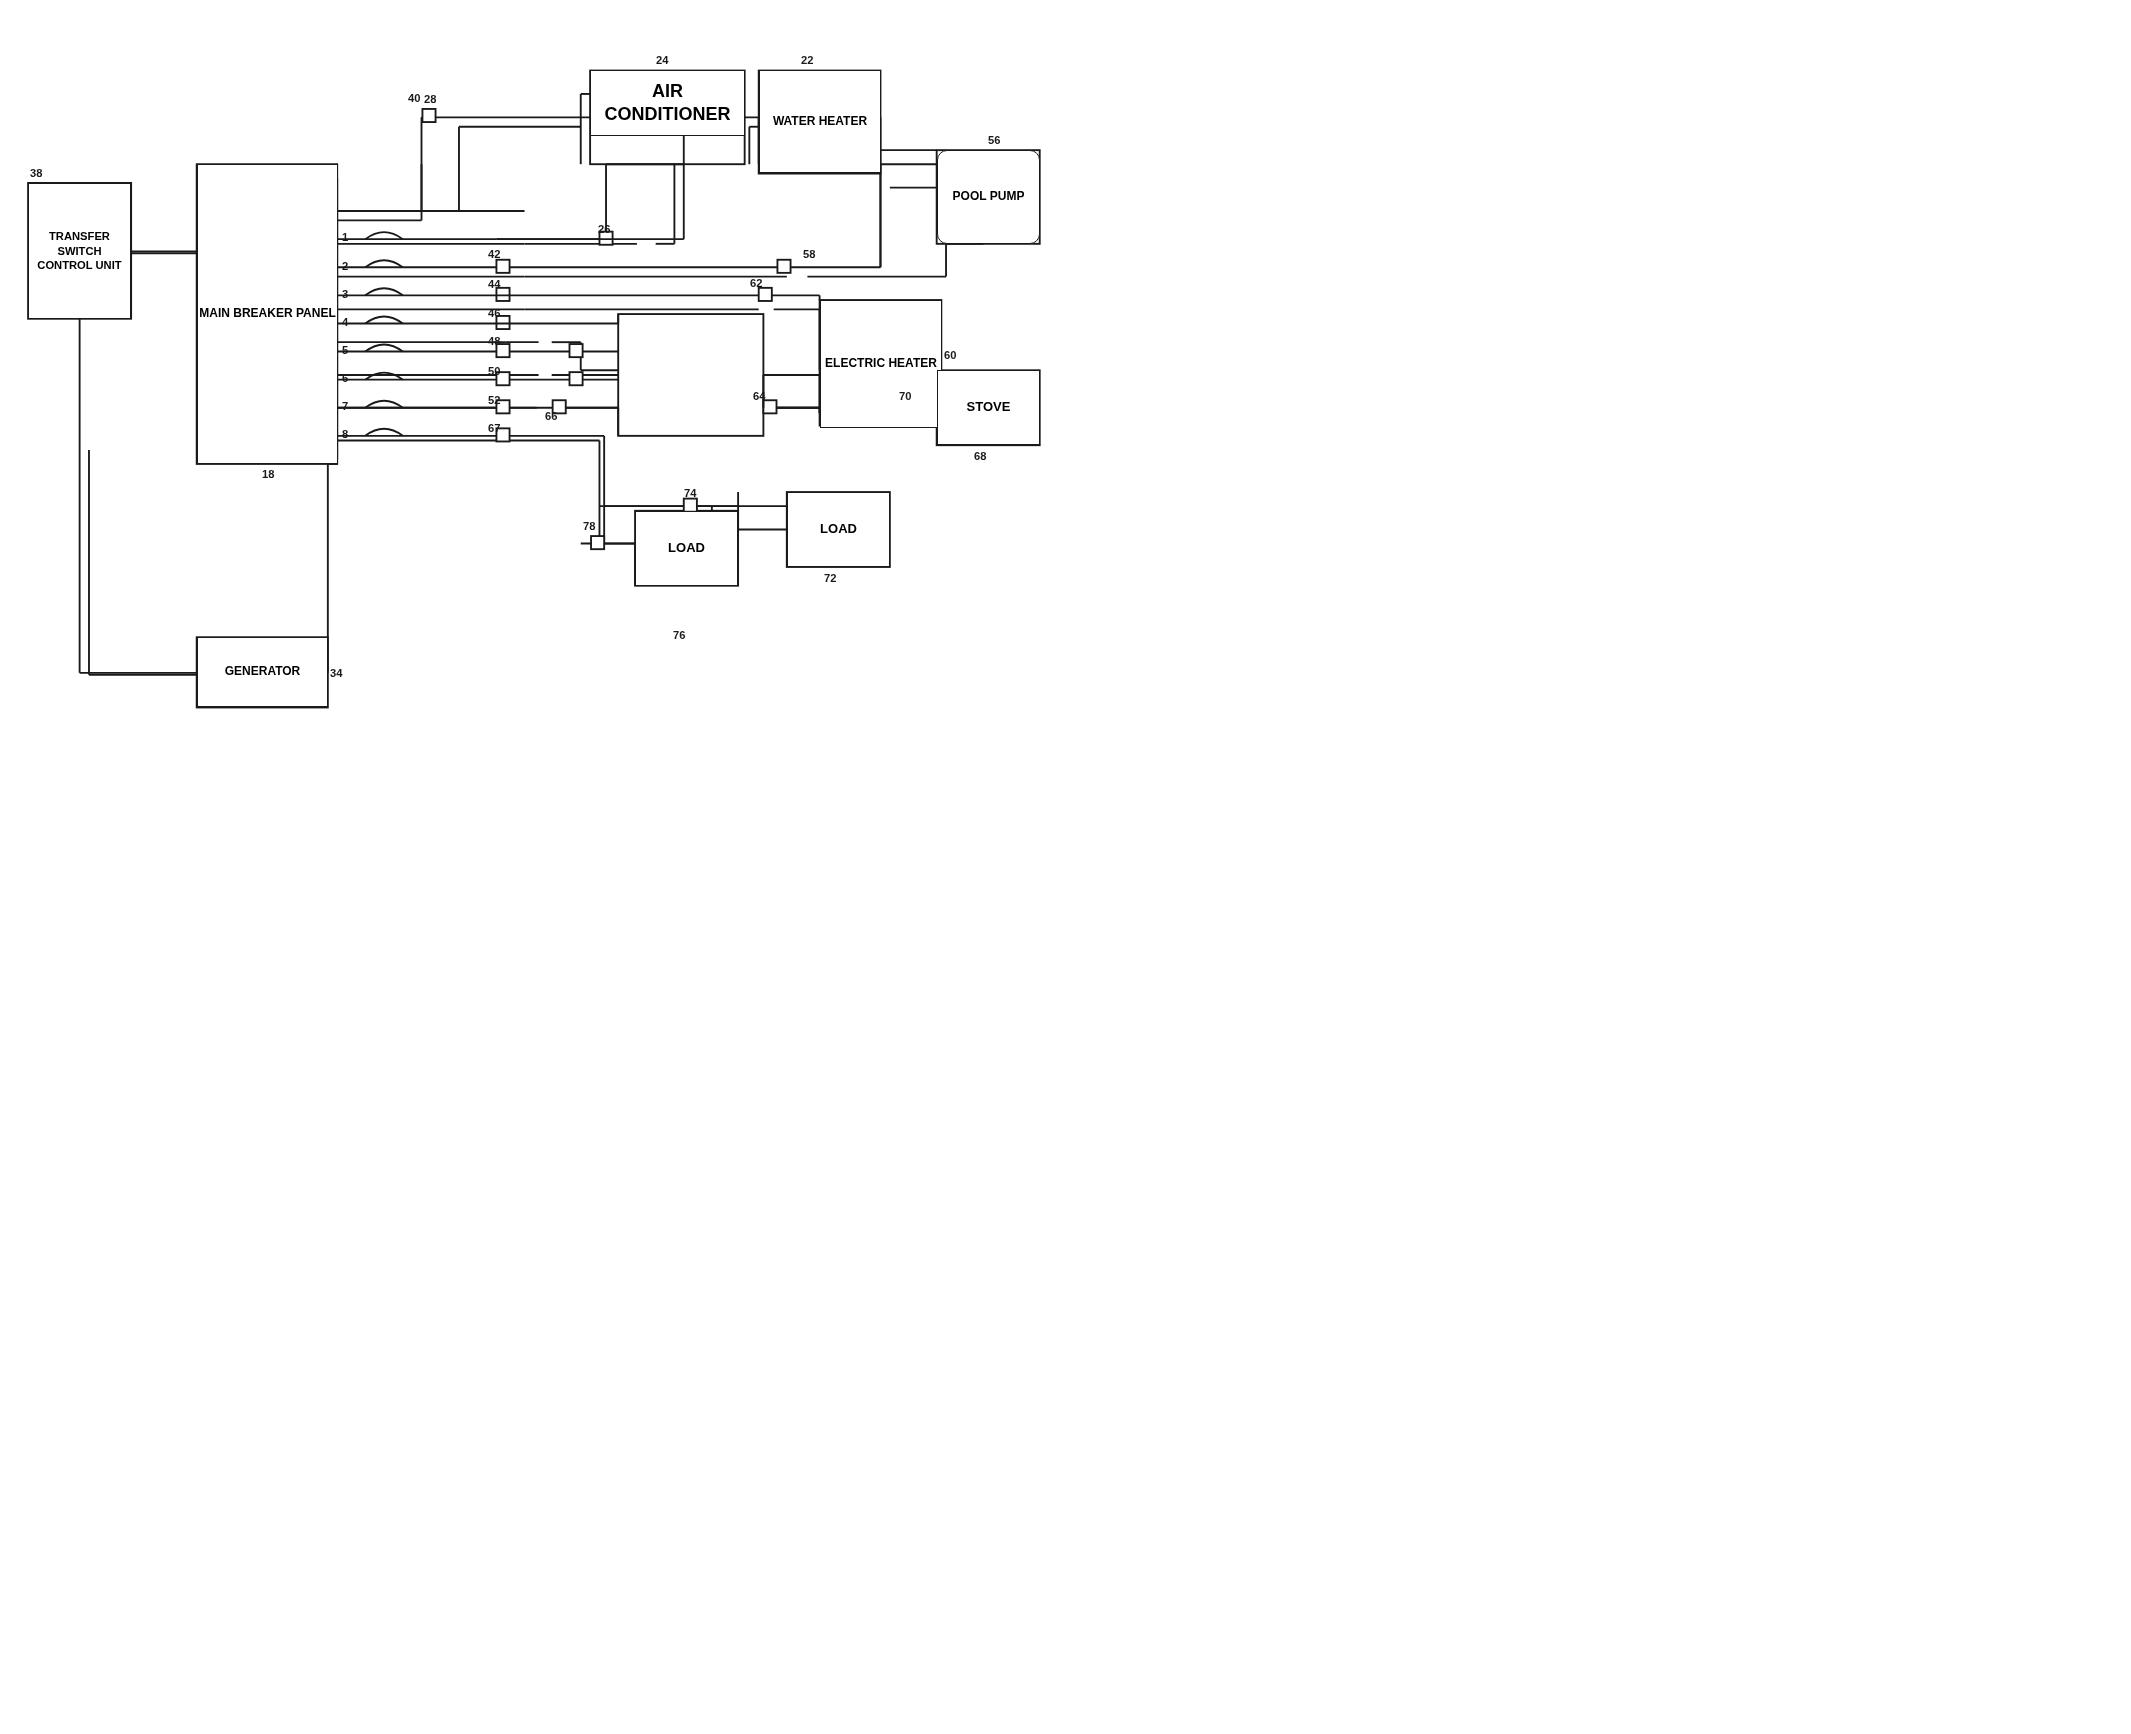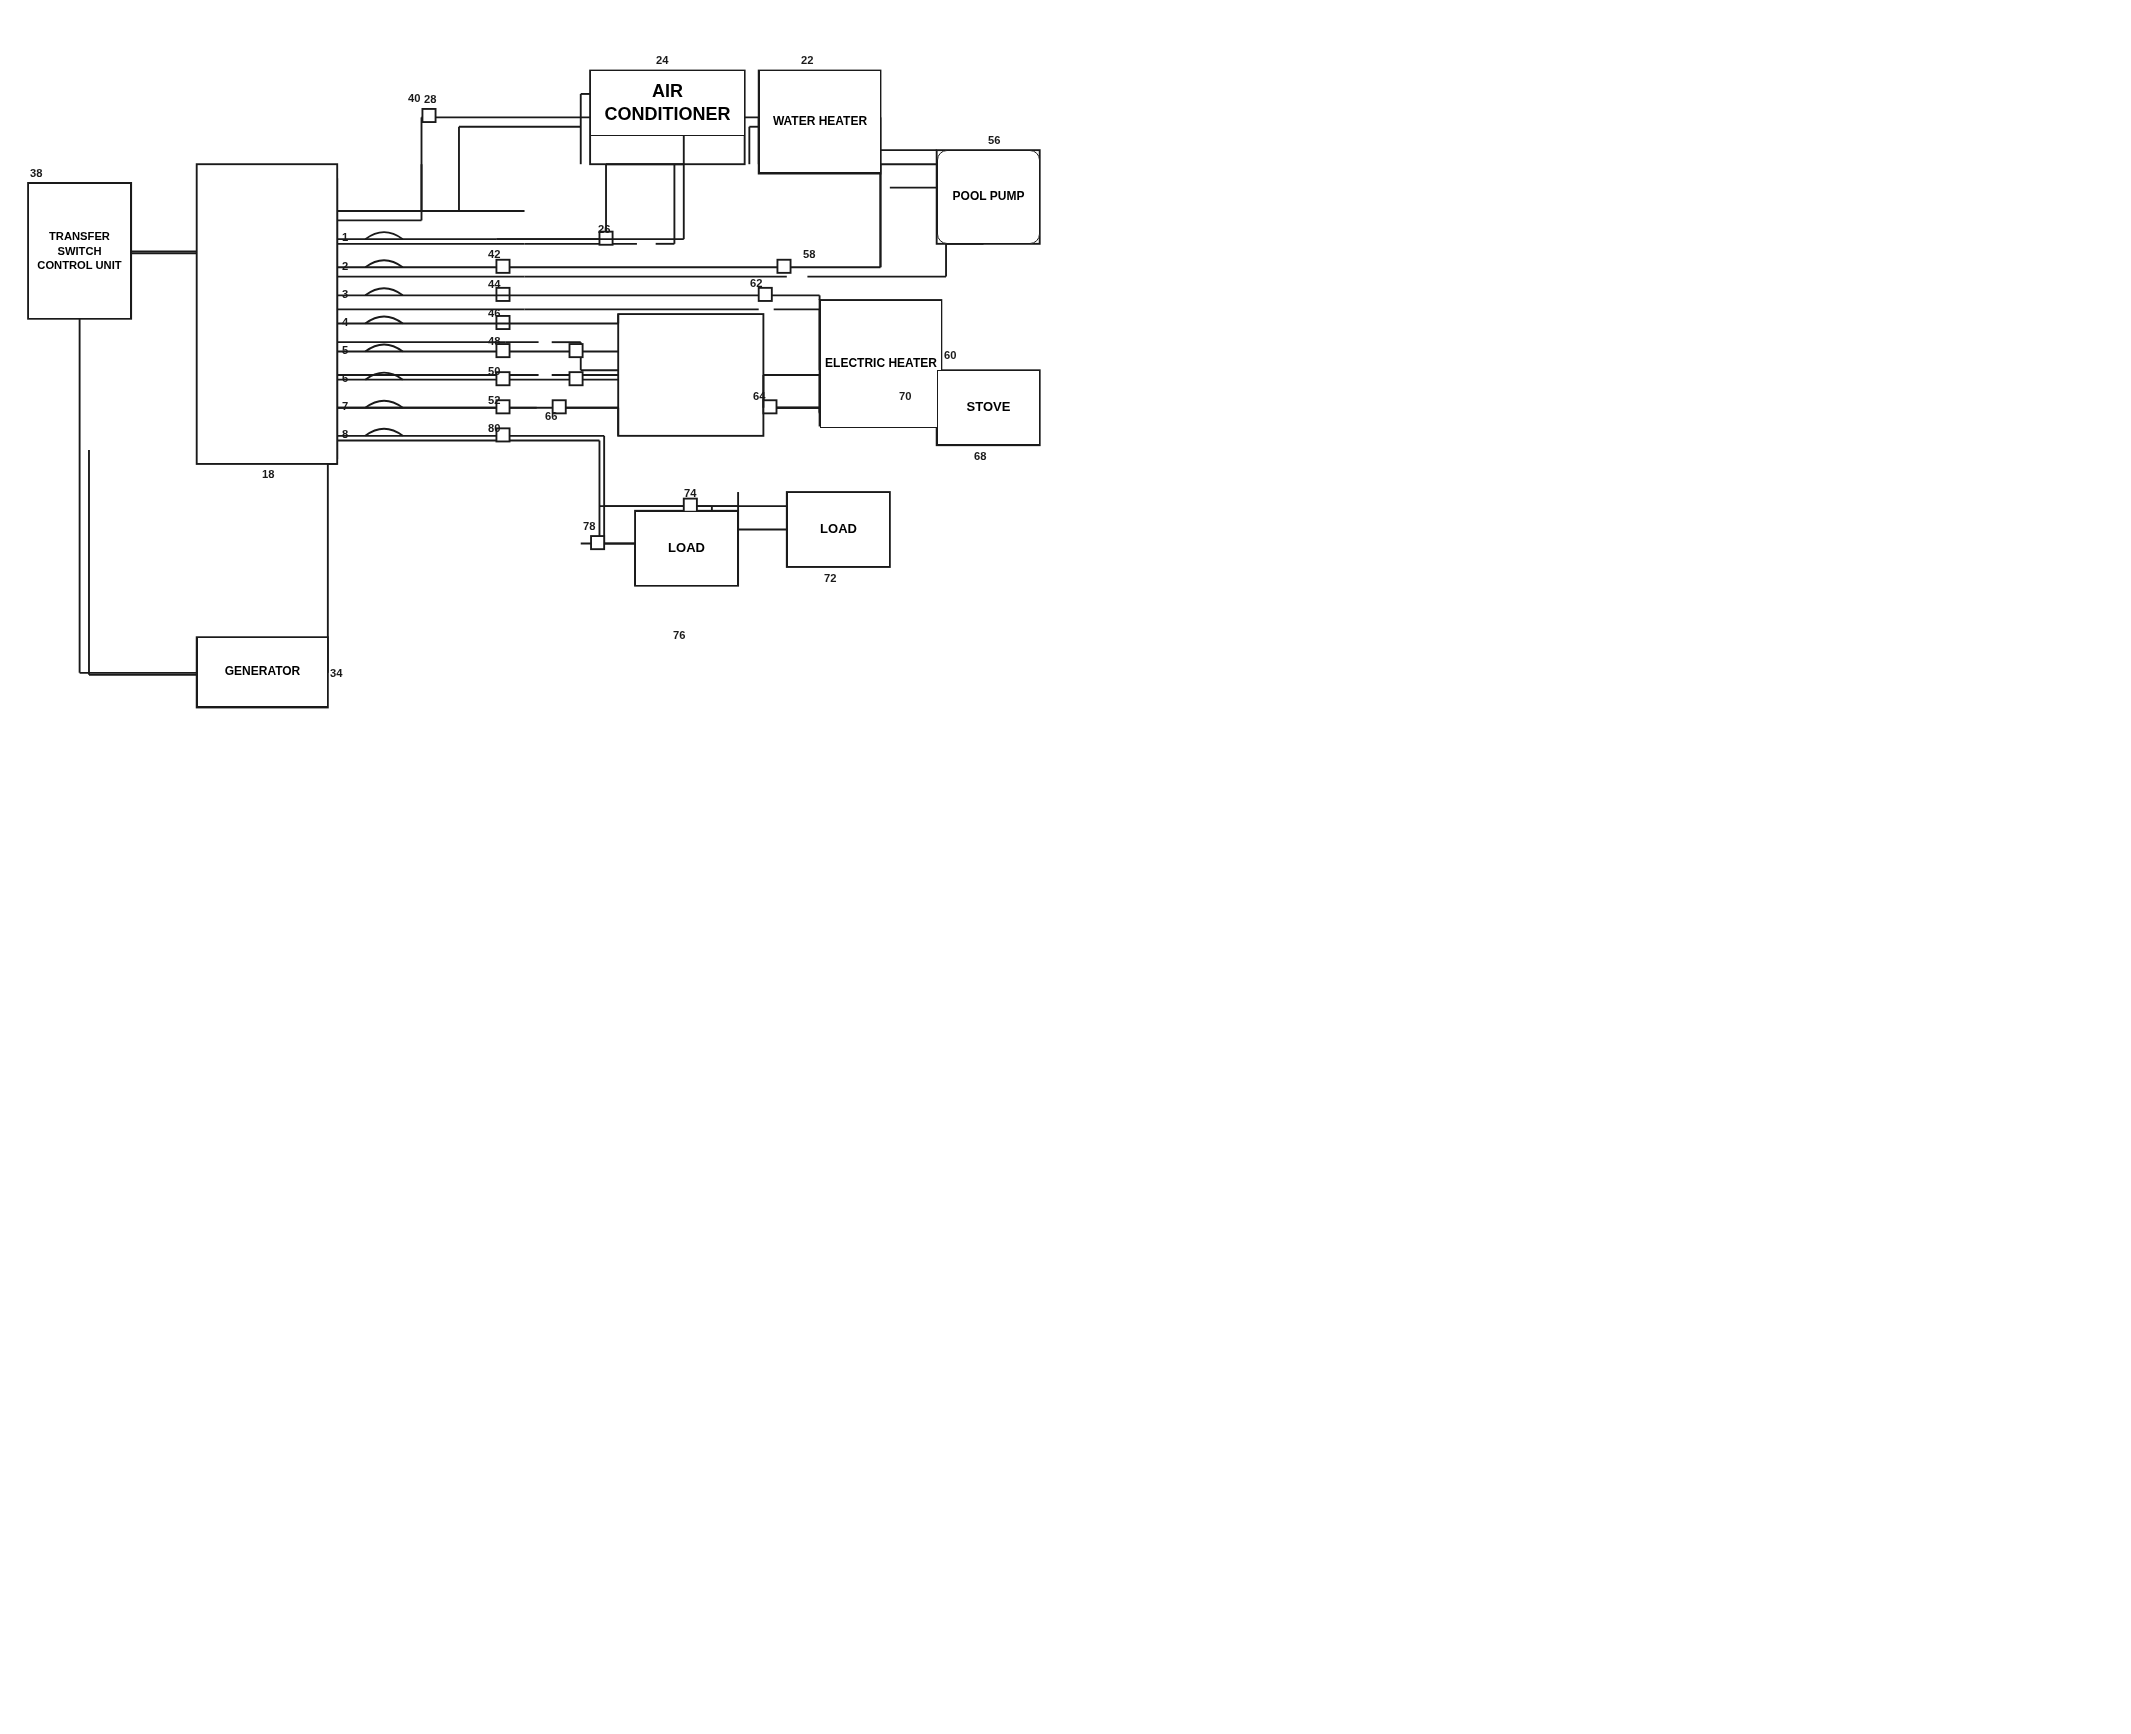--- a/index.html
+++ b/index.html
@@ -309,20 +309,22 @@
 
   </svg>
 
   <div class="box" style="left:28px; top:183px; width:103px; height:136px; font-size:11.2px;">TRANSFER
 SWITCH
 CONTROL
 UNIT</div>
 
   <div class="label" style="left:30px; top:167px;">38</div>
 
+  <div class="box" style="left:197px; top:164px; width:141px; height:300px; font-size:12px;">MAIN  BREAKER
+PANEL</div>
 
   <div class="label" style="left:262px; top:468px;">18</div>
 
   <div class="box" style="left:590px; top:70px; width:155px; height:66px; font-size:18px;">AIR
 CONDITIONER</div>
 
   <div class="label" style="left:656px; top:54px;">24</div>
 
   <div class="box" style="left:759px; top:70px; width:122px; height:103px; font-size:12px;">WATER
 HEATER</div>
@@ -367,21 +369,21 @@
 
   <div class="label" style="left:408px; top:92px;">40</div>
   <div class="label" style="left:424px; top:93px;">28</div>
   <div class="label" style="left:598px; top:223px;">26</div>
   <div class="label" style="left:488px; top:248px;">42</div>
   <div class="label" style="left:488px; top:278px;">44</div>
   <div class="label" style="left:488px; top:307px;">46</div>
   <div class="label" style="left:488px; top:335px;">48</div>
   <div class="label" style="left:488px; top:365px;">50</div>
   <div class="label" style="left:488px; top:394px;">52</div>
-  <div class="label" style="left:488px; top:422px;">80</div>
+  <div class="label" style="left:488px; top:422px;">67</div>
   <div class="label" style="left:770px; top:248px;padding-left:33px;">58</div>
   <div class="label" style="left:750px; top:277px;">62</div>
   <div class="label" style="left:753px; top:390px;">64</div>
   <div class="label" style="left:545px; top:410px;">66</div>
   <div class="label" style="left:899px; top:390px;">70</div>
   <div class="label" style="left:684px; top:487px;">74</div>
   <div class="label" style="left:583px; top:520px;">78</div>
 
 </div>
 

